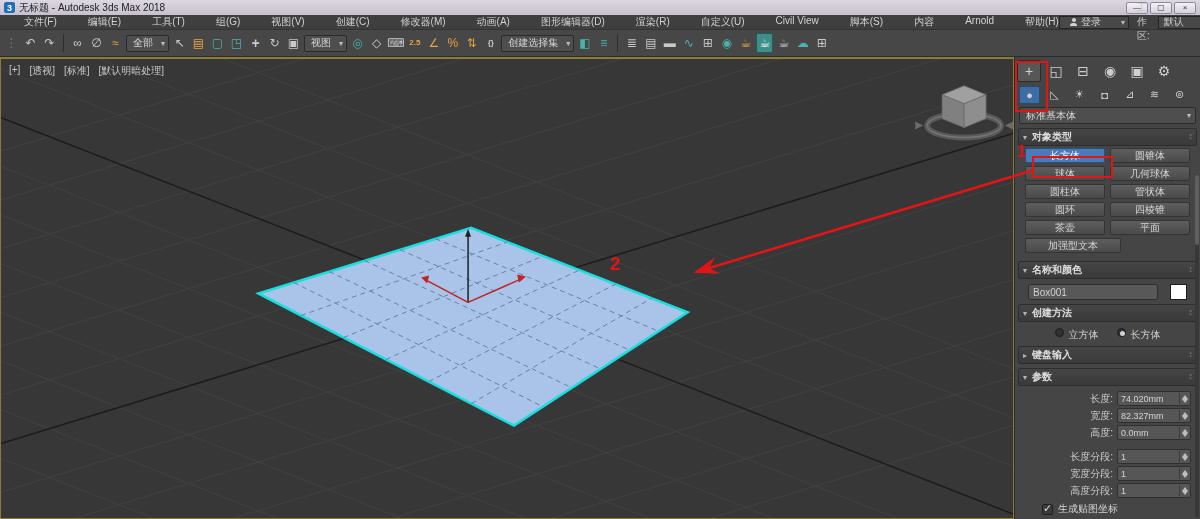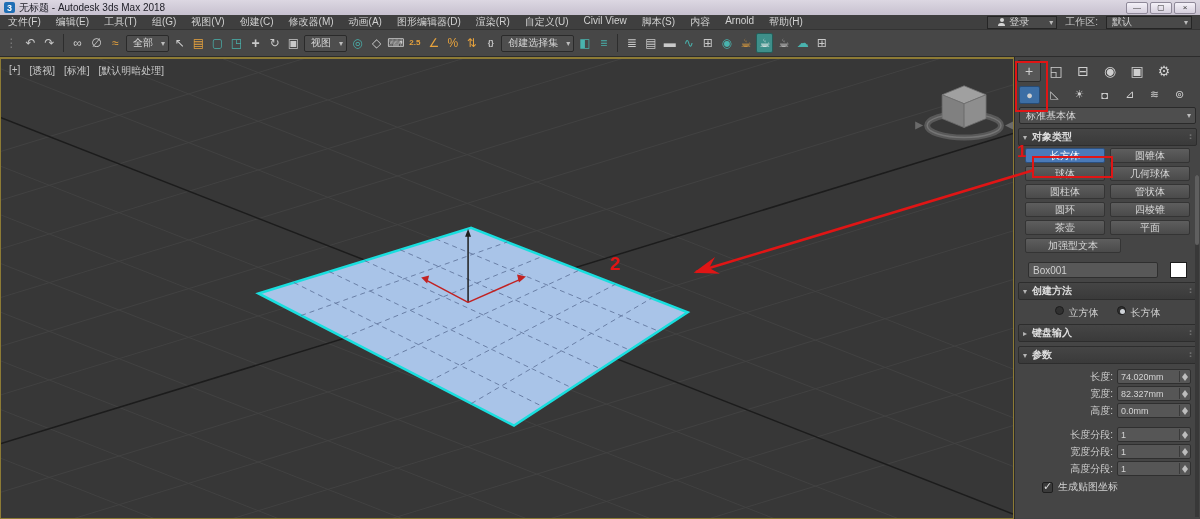--- a/index.html
+++ b/index.html
@@ -16,21 +16,21 @@
   .apptitle { font-size:10px; color:#1c1c24; }
   .winbtns { margin-left:auto; display:flex; gap:2px; padding-right:2px; }
   .winbtn { width:22px; height:12px; background:linear-gradient(#f4f1f8,#d6d0de);
     border:1px solid #8f8999; border-radius:2px; font-size:8px; color:#333;
     display:flex; align-items:center; justify-content:center; line-height:1; }
 
   
   .menubar { height:15px; background:#3f3f3f; display:flex; align-items:center;
     padding:0 8px; border-bottom:1px solid #333; }
   .menu-items { display:flex; gap:15px; }
-  .menu-item { font-size:10px; color:#d2d2d2; white-space:nowrap; cursor:default; }
+  .menu-item { font-size:10px; color:#d2d2d2; white-space:nowrap; cursor:default;margin-left:16px; }
   .account { margin-left:auto; display:flex; align-items:center; gap:8px; }
   .signin { display:flex; align-items:center; gap:4px; background:#494949;
     border:1px solid #252525; height:13px; padding:0 14px 0 10px; position:relative;
     color:#d5d5d5; font-size:10px; min-width:70px; }
   .signin::after { content:"▾"; position:absolute; right:3px; font-size:8px; color:#bbb; }
   .person { width:7px; height:8px; position:relative; }
   .person::before { content:""; position:absolute; top:0; left:2px; width:4px; height:4px;
     border-radius:50%; background:#d5d5d5; }
   .person::after { content:""; position:absolute; bottom:0; left:0; width:7px; height:3px;
     border-radius:3px 3px 0 0; background:#d5d5d5; }
@@ -399,20 +399,21 @@
 
             <div class="obtn">茶壶</div>
 
             <div class="obtn">平面</div>
 
             <div class="obtn wide">加强型文本</div>
           </div>
       </div>
 
       <div class="roll">
+        <div class="rollhead">名称和颜色</div>
         <div class="namerow">
           <div class="namefield">Box001</div>
           <div class="swatch"></div>
         </div>
       </div>
 
       <div class="roll">
         <div class="rollhead">创建方法</div>
         <div class="radiorow">
 

